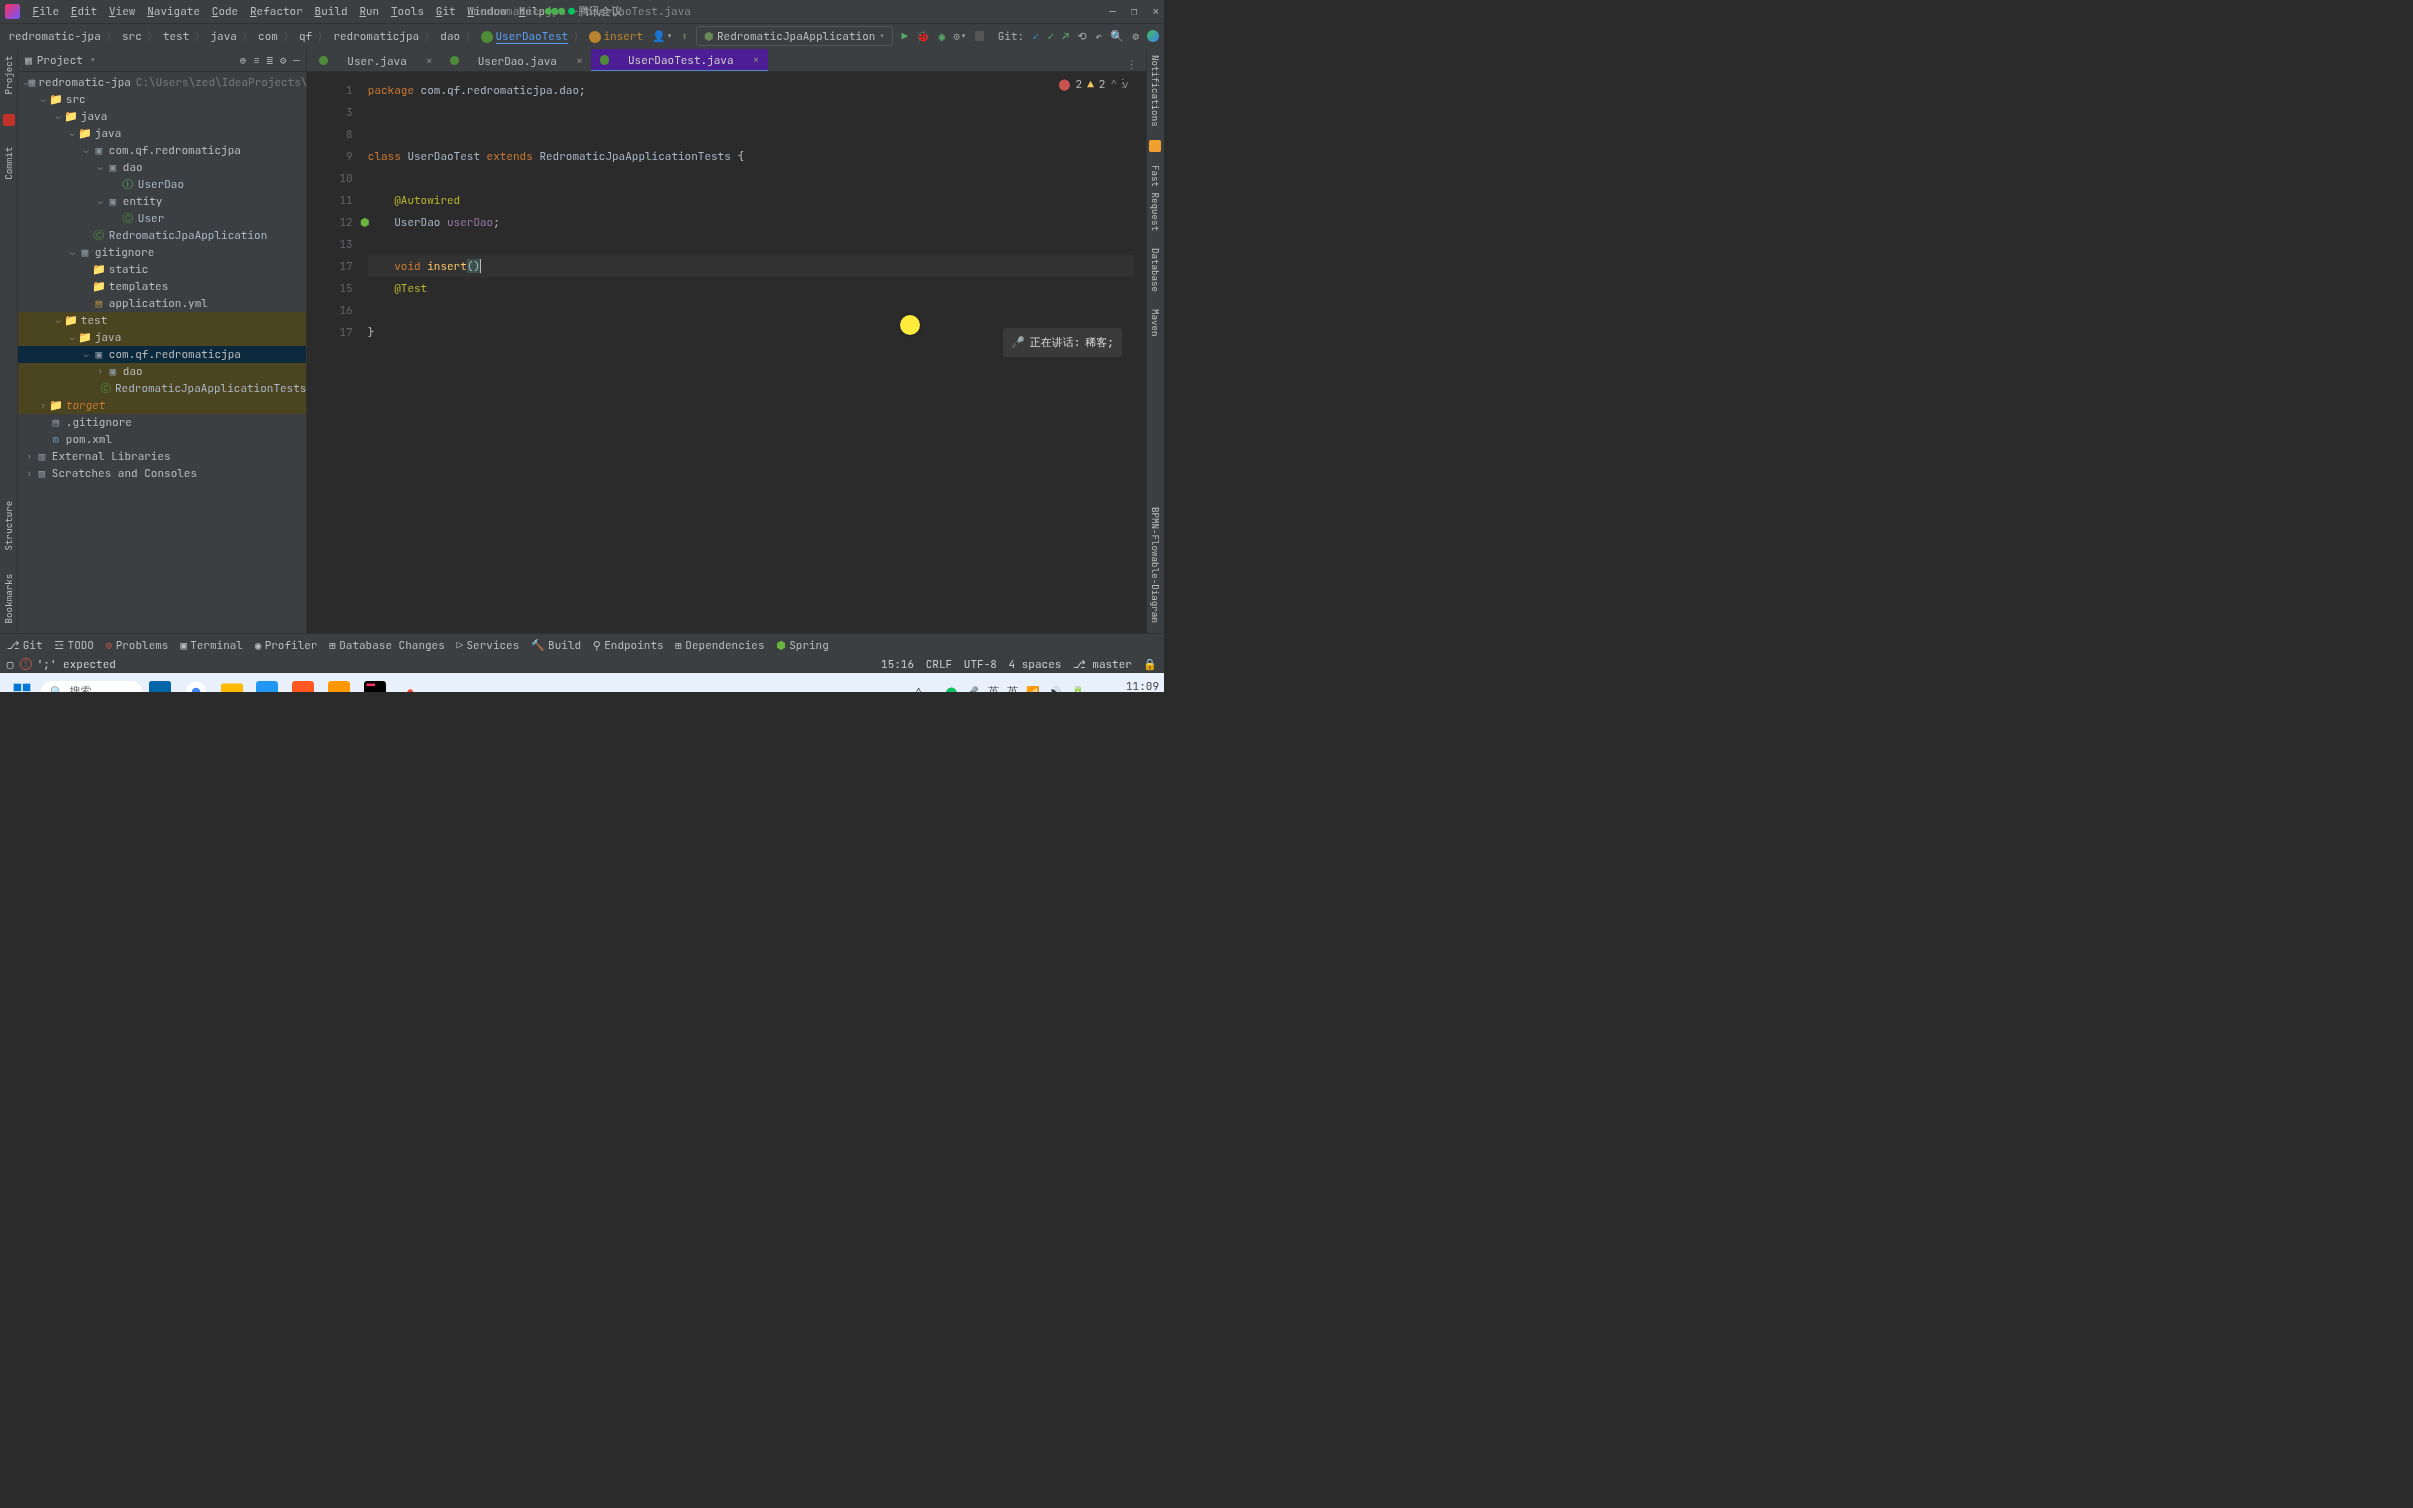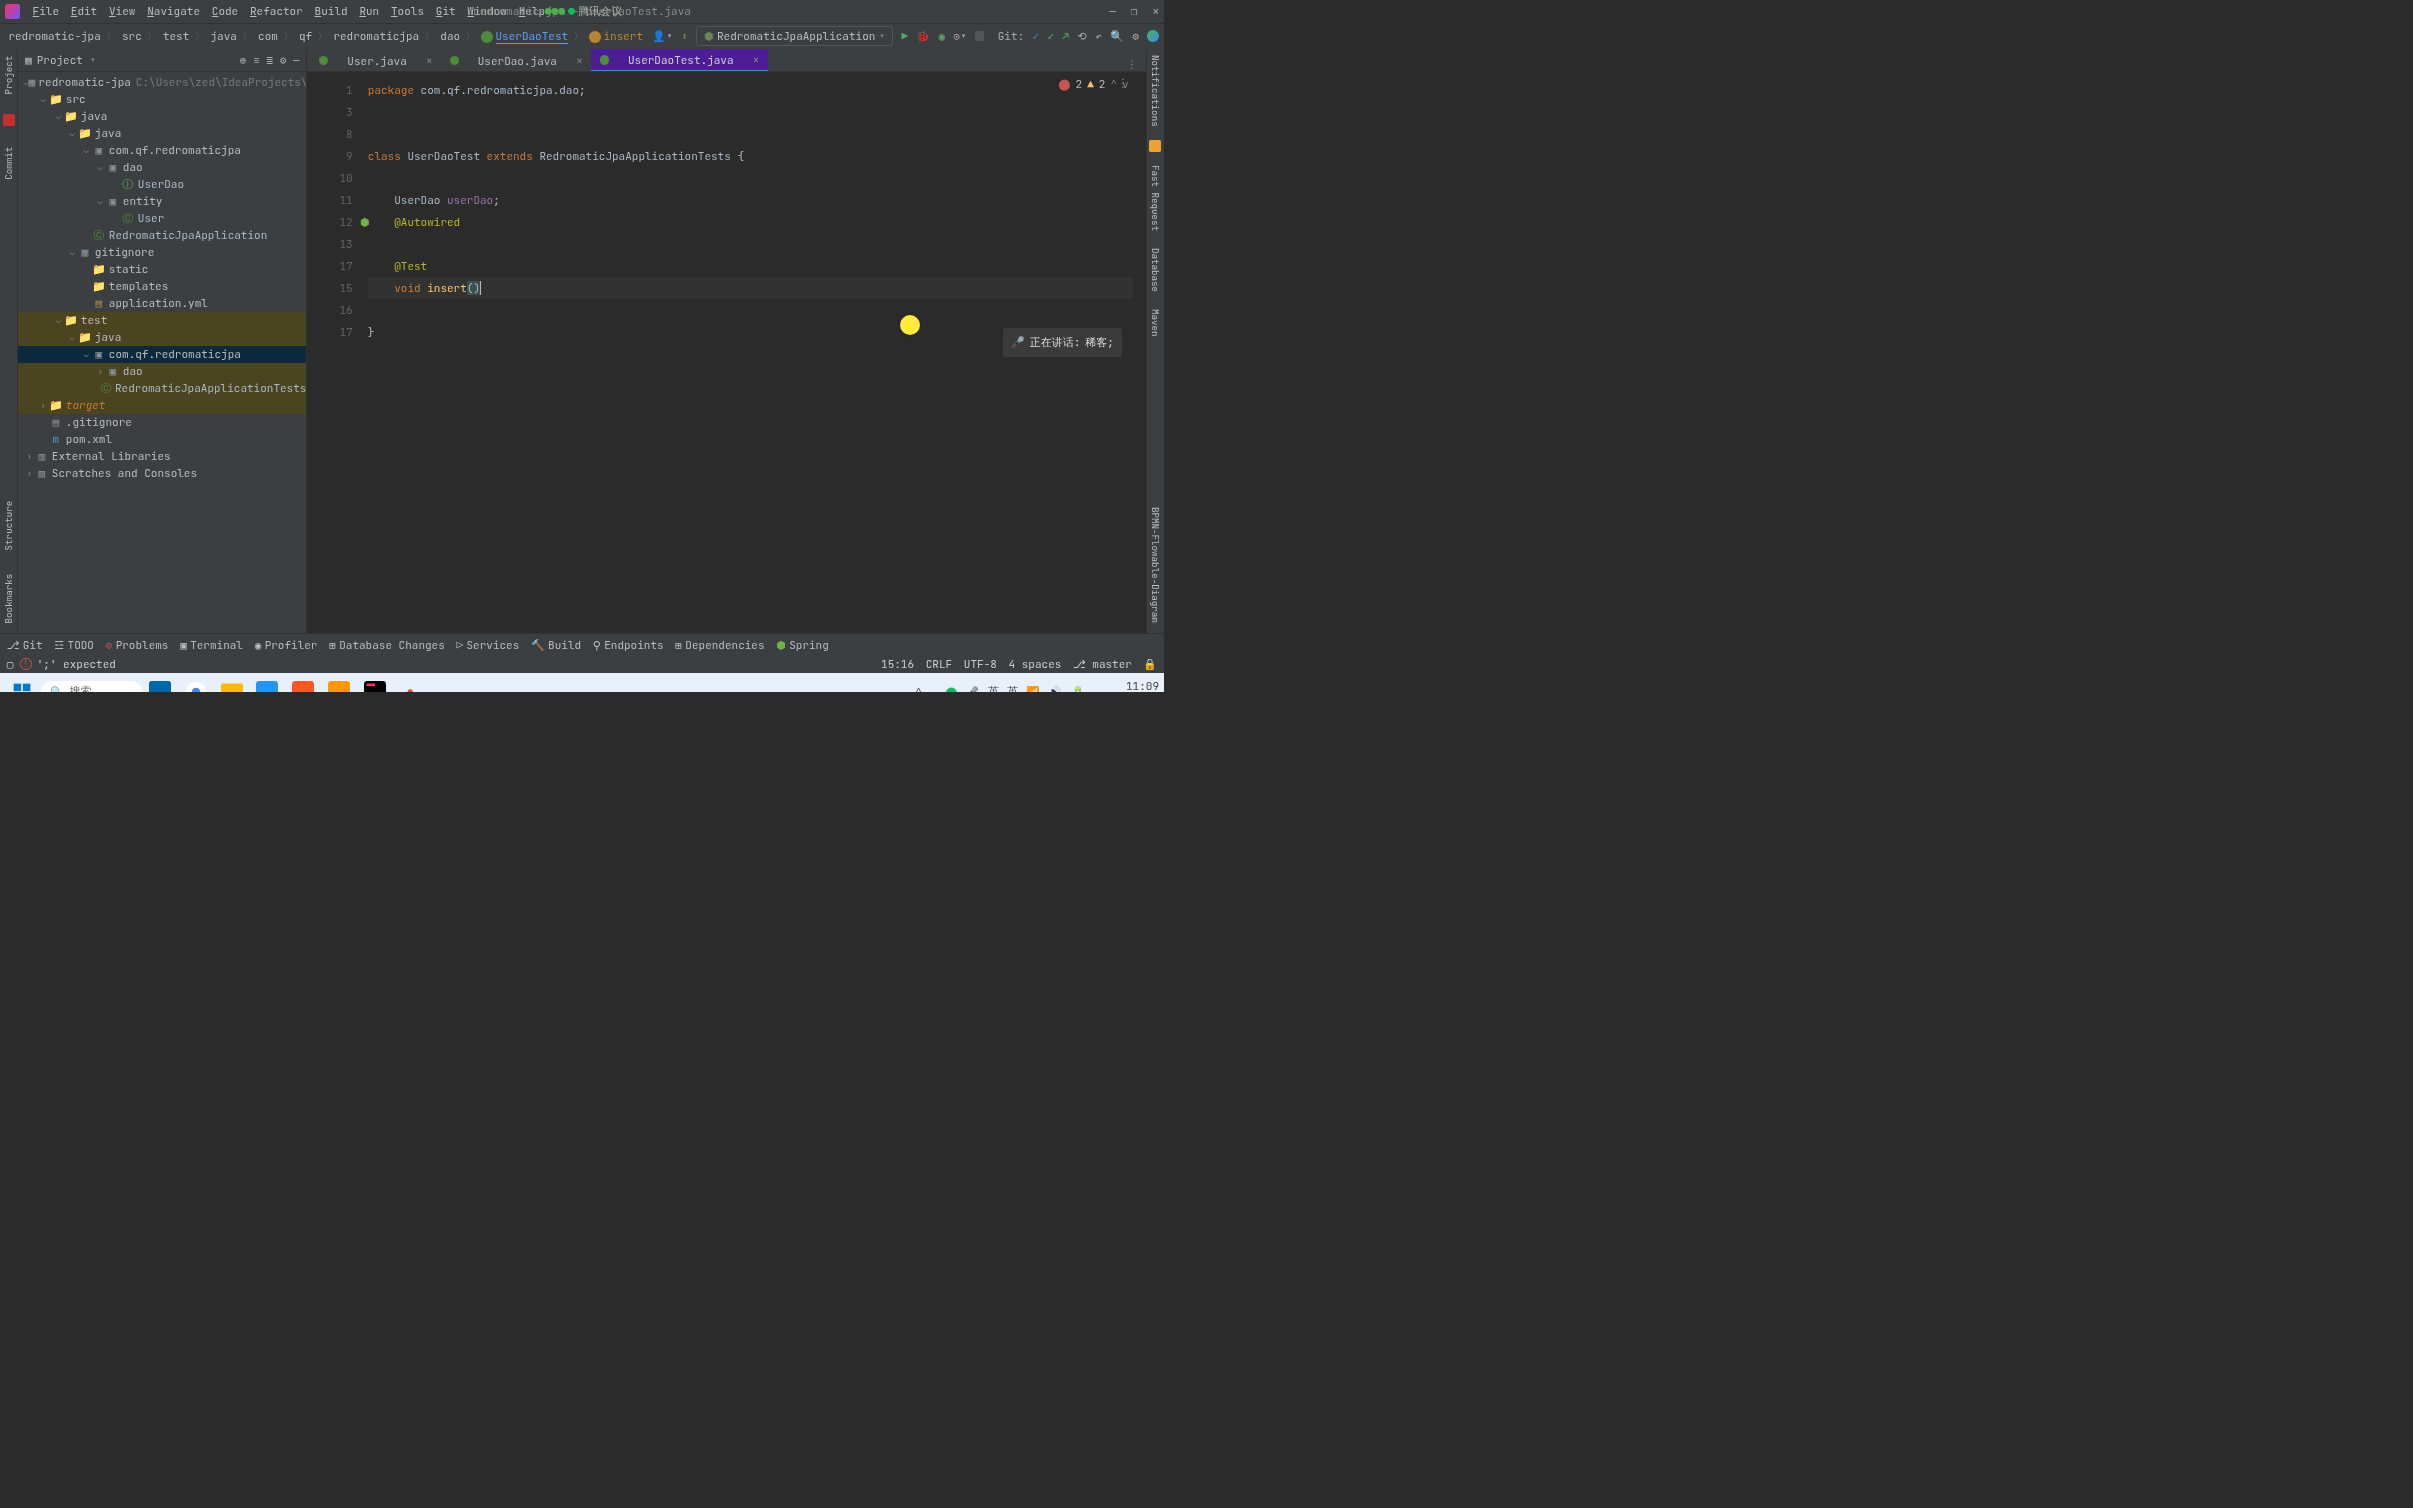--- a/index.html
+++ b/index.html
@@ -331,25 +331,25 @@
           <div>15</div>
           <div>16</div>
           <div>17</div>
         </div>
       <div class="codearea" id="codearea">
         <div class="line"><span class="kw">package</span> <span class="ident">com.qf.redromaticjpa.dao</span>;</div>
           <div class="line">&nbsp;</div>
           <div class="line">&nbsp;</div>
           <div class="line"><span class="kw">class</span> <span class="type">UserDaoTest</span> <span class="kw">extends</span> <span class="type">RedromaticJpaApplicationTests</span> {</div>
           <div class="line">&nbsp;</div>
+          <div class="line">    <span class="ann">@Autowired</span></div>
           <div class="line">    <span class="type">UserDao</span> <span class="field">userDao</span>;</div>
-          <div class="line">    <span class="ann">@Autowired</span></div>
           <div class="line">&nbsp;</div>
+          <div class="line curline">    <span class="kw">void</span> <span class="method">insert</span><span class="paren" style="background:#3b514d">(</span><span class="paren" style="background:#3b514d">)</span><span style="border-left:0.8px solid #bbb"></span></div>
           <div class="line">    <span class="ann">@Test</span></div>
-          <div class="line curline">    <span class="kw">void</span> <span class="method">insert</span><span class="paren" style="background:#3b514d">(</span><span class="paren" style="background:#3b514d">)</span><span style="border-left:0.8px solid #bbb"></span></div>
           <div class="line">&nbsp;</div>
           <div class="line">}</div>
           <div class="cursor-highlight"></div>
         <div class="speaking">
           <span style="color:#4caf50">🎤</span>
           <span>正在讲话:</span>
           <span>稀客;</span>
         </div>
       </div>
       <div class="errstrip"></div>

